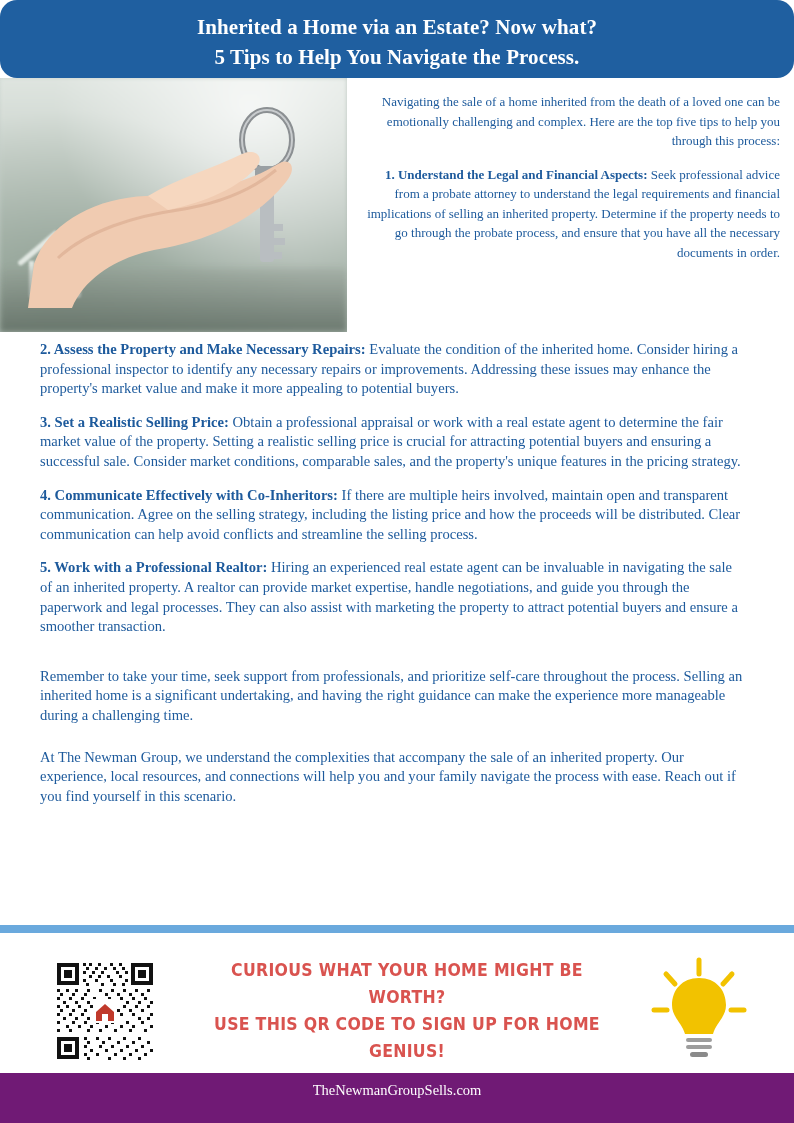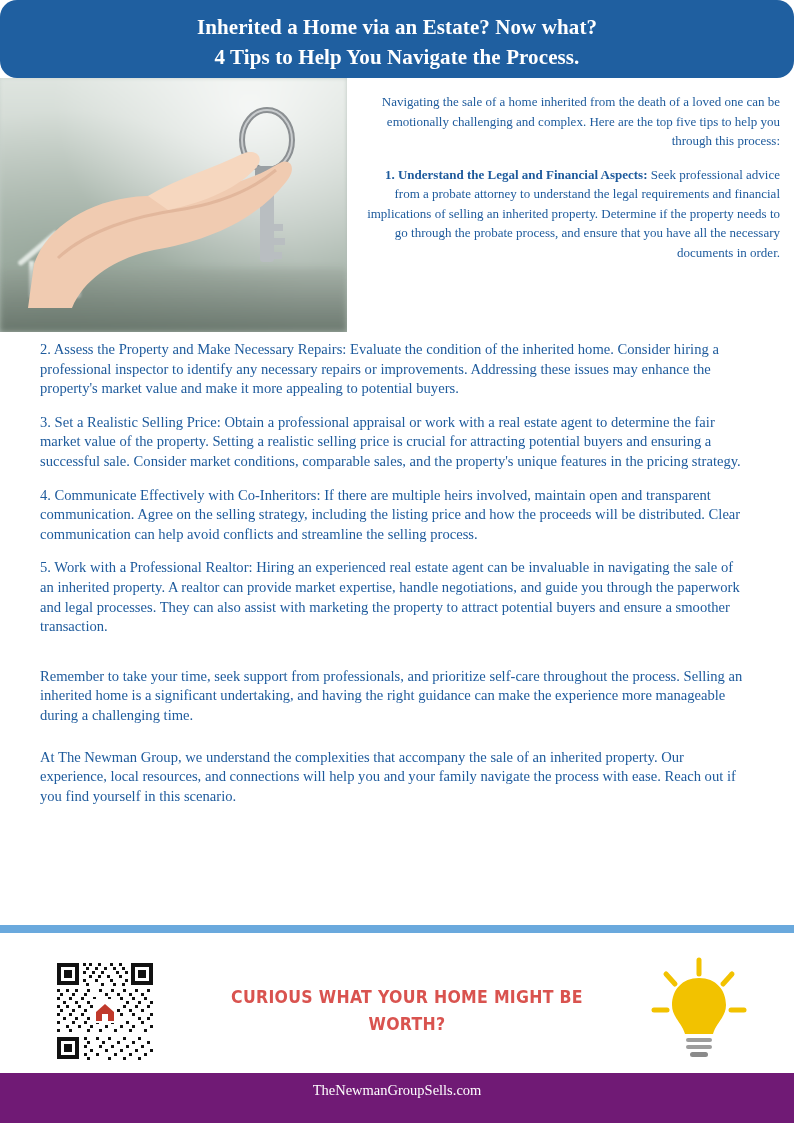--- a/index.html
+++ b/index.html
@@ -113,21 +113,21 @@
     line-height: 19.6px;
     color: #1d5a9c;
   }
   .body-wrap p {
     margin: 0 0 14px 0;
   }
   .first-body {
     margin-top: 8px !important;
   }
   .tip-heading {
-    font-weight: normal;
+    font-weight: bold;
   }
 
   
   .divider-blue {
     position: absolute;
     left: 0;
     right: 0;
     top: 925px;
     height: 8px;
     background: #6aa9dd;
@@ -184,21 +184,21 @@
     box-sizing: border-box;
     font-size: 14.5px;
     line-height: 20px;
   }
 </style>
 </head>
 <body>
 
 <div class="header">
   <div class="header-line">Inherited a Home via an Estate? Now what?</div>
-  <div class="header-line">4 Tips to Help You Navigate the Process.</div>
+  <div class="header-line">5 Tips to Help You Navigate the Process.</div>
 </div>
 
 <div class="top-section">
 
   <div class="photo">
     <div class="bg-wall"></div>
 
     <svg class="house-outline" viewBox="0 0 100 100">
       <path d="M12 52 L50 20 L88 52" fill="none" stroke="#eef3ef" stroke-width="6" stroke-linecap="round"></path>
       <path d="M24 50 L24 88 L76 88 L76 50" fill="none" stroke="#eef3ef" stroke-width="6" stroke-linejoin="round"></path>
@@ -420,20 +420,21 @@
           <rect x="40" y="40" width="24" height="24" fill="#ffffff"></rect>
           <path d="M43 53 L52 45 L61 53 L61 62 L43 62 Z" fill="#c0392b"></path>
           <rect x="49" y="55" width="6" height="7" fill="#ffffff"></rect>
         </g>
       </svg>
     </div>
   </div>
 
   <div class="promo-text">
     <div>CURIOUS WHAT YOUR HOME MIGHT BE WORTH?</div>
+    <div>USE THIS QR CODE TO SIGN UP FOR HOME GENIUS!</div>
   </div>
 
   <div class="bulb-holder">
     <svg width="110" height="110" viewBox="0 0 110 110">
       <g stroke="#f2c200" stroke-width="5" stroke-linecap="round">
         <line x1="55" y1="4" x2="55" y2="18"></line>
         <line x1="22" y1="18" x2="31" y2="28"></line>
         <line x1="88" y1="18" x2="79" y2="28"></line>
         <line x1="10" y1="54" x2="23" y2="54"></line>
         <line x1="100" y1="54" x2="87" y2="54"></line>

